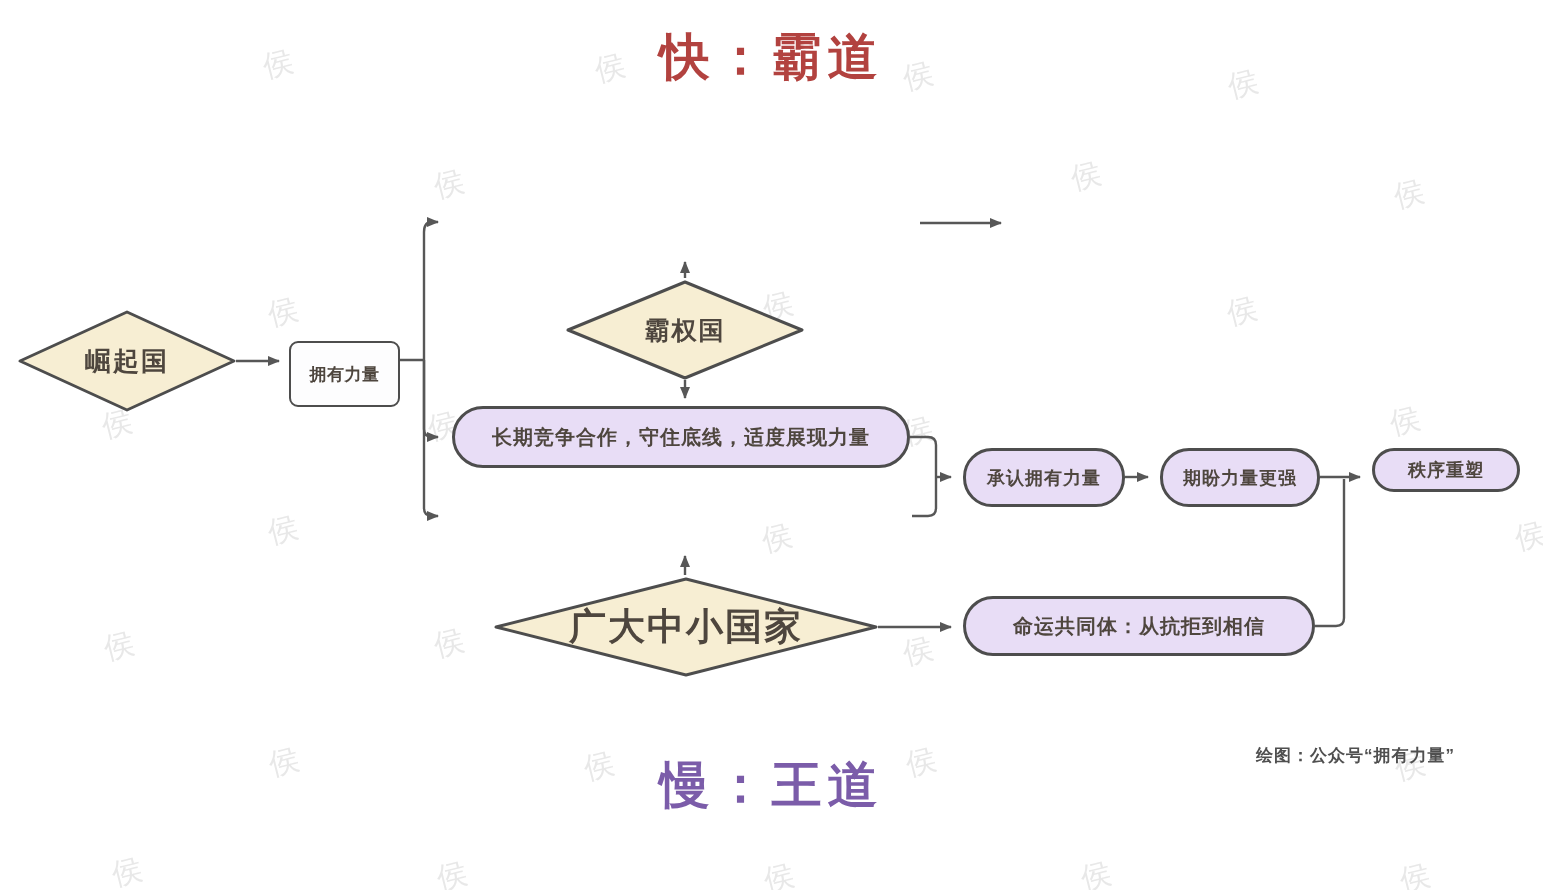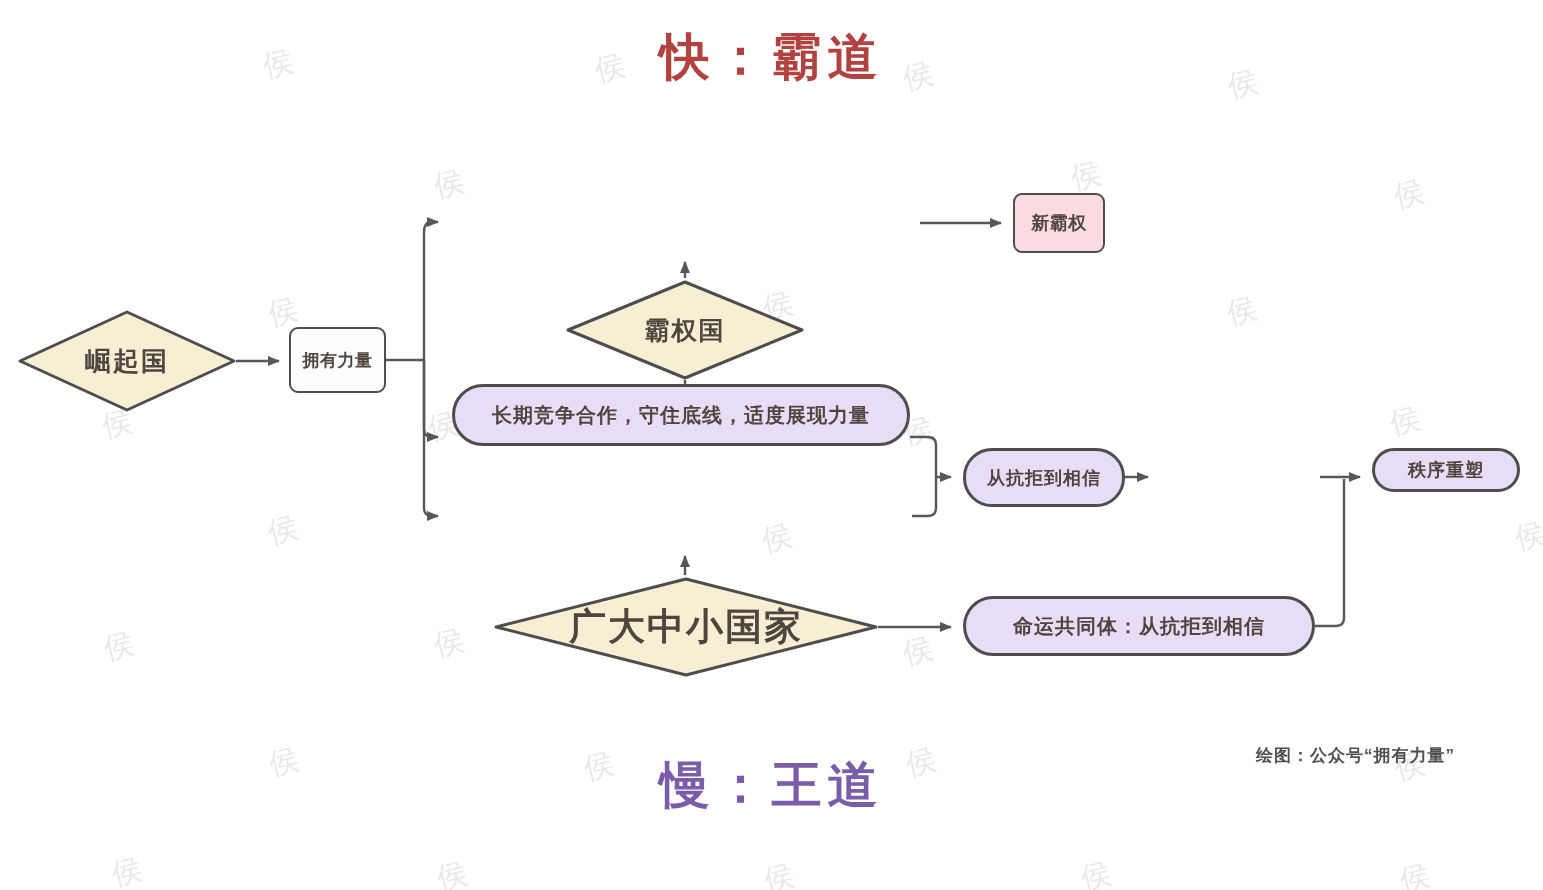--- a/index.html
+++ b/index.html
@@ -134,37 +134,37 @@
   <div class="title bottom">慢：王道</div>
   <div class="credit">绘图：公众号“拥有力量”</div>
 
   <div class="node diamond" style="left:18px;top:310px;width:218px;height:102px">
     <svg viewBox="0 0 218 102">
       <polygon points="109,2 216,51 109,100 2,51"></polygon>
     </svg>
     <span class="dlabel d26">崛起国</span>
   </div>
 
-  <div class="node rect fill-white" style="left:289px;top:327px;width:97px;height:66px">拥有力量</div>
+  <div class="node rect fill-white" style="left:289px;top:341px;width:111px;height:66px">拥有力量</div>
 
 
-  <div class="node rect fill-pink" style="left:1013px;top:193px;width:92px;height:60px;font-size:18px">新霸权</div>
 
   <div class="node diamond" style="left:566px;top:280px;width:238px;height:100px">
     <svg viewBox="0 0 238 100">
       <polygon points="119,2 236,50 119,98 2,50"></polygon>
     </svg>
     <span class="dlabel d25">霸权国</span>
   </div>
 
-  <div class="node pill fill-purple" style="left:452px;top:384px;width:458px;height:62px;border-radius:31px">长期竞争合作，守住底线，适度展现力量</div>
+  <div class="node pill fill-purple" style="left:452px;top:406px;width:458px;height:62px;border-radius:31px">长期竞争合作，守住底线，适度展现力量</div>
 
 
-  <div class="node pill small fill-purple" style="left:963px;top:448px;width:162px;height:59px;border-radius:29px">从抗拒到相信</div>
+  <div class="node pill small fill-purple" style="left:963px;top:448px;width:162px;height:59px;border-radius:29px">承认拥有力量</div>
 
+  <div class="node pill small fill-purple" style="left:1160px;top:448px;width:160px;height:59px;border-radius:29px">期盼力量更强</div>
 
   <div class="node pill small fill-purple" style="left:1372px;top:448px;width:148px;height:44px;border-radius:29px">秩序重塑</div>
 
   <div class="node diamond" style="left:494px;top:577px;width:384px;height:100px">
     <svg viewBox="0 0 384 100">
       <polygon points="192,2 382,50 192,98 2,50"></polygon>
     </svg>
     <span class="dlabel d28">广大中小国家</span>
   </div>
 

